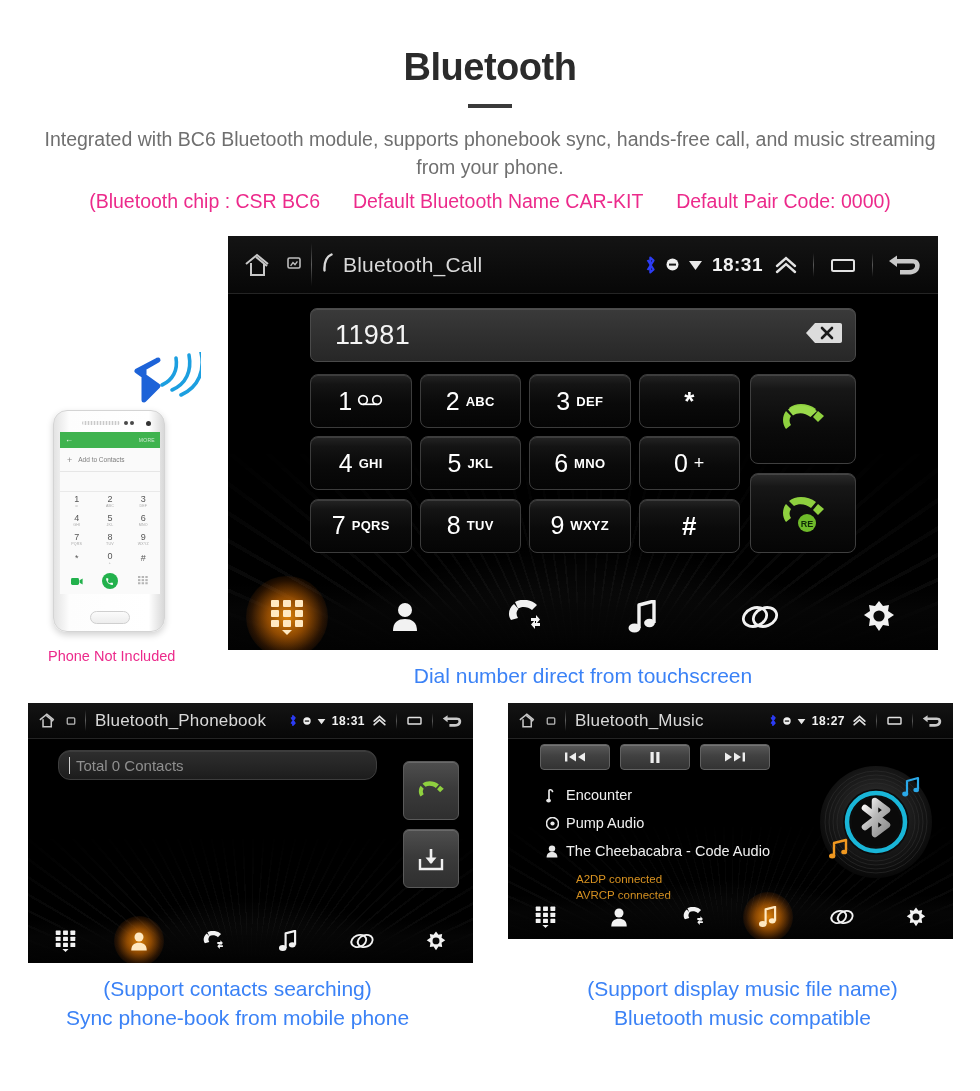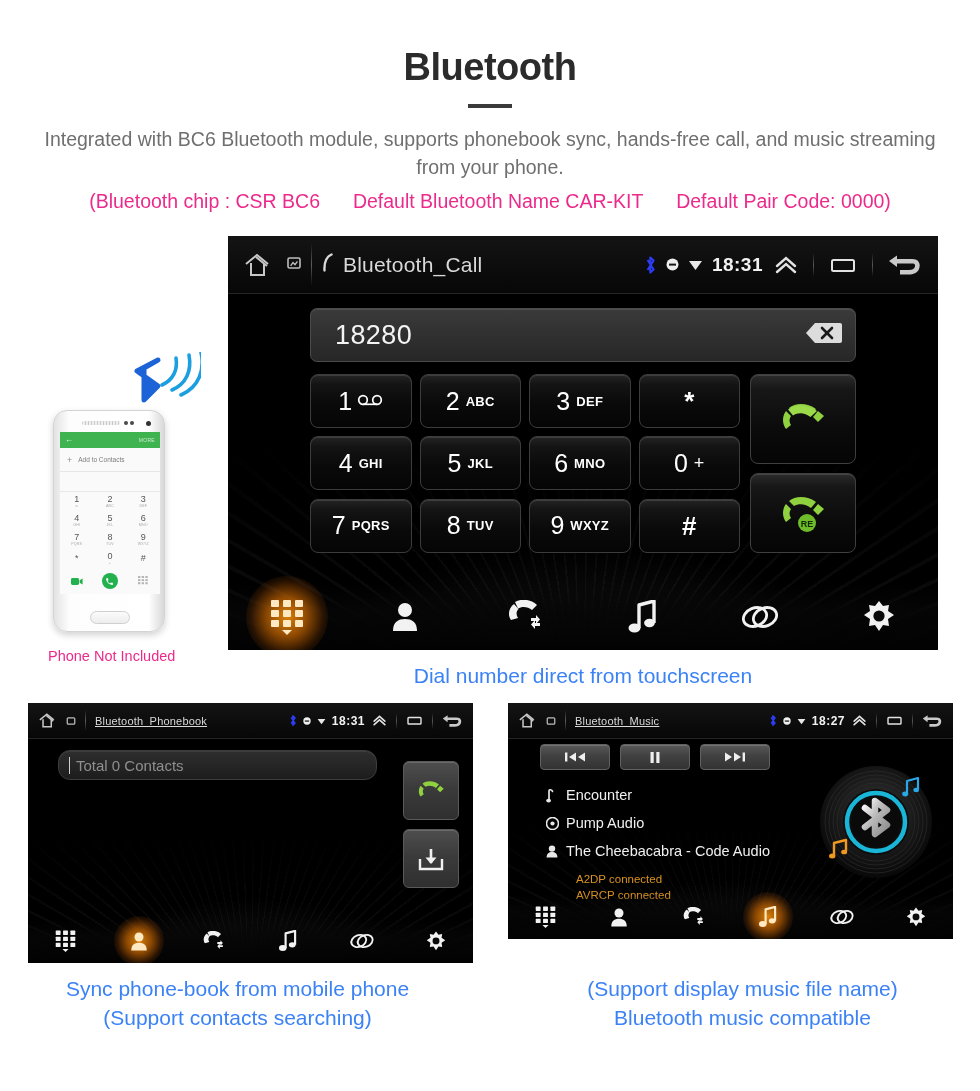--- a/index.html
+++ b/index.html
@@ -79,21 +79,21 @@
   }
   .main .statusbar  { height: 58px; padding: 0 12px 0 14px; }
   .book .statusbar, .music .statusbar { height: 36px; padding: 0 8px 0 9px; }
 
   .sb-home { display:flex; align-items:center; }
   .sb-sep {
     width:1px; align-self:stretch; margin: 7px 9px;
     background: linear-gradient(to bottom, rgba(255,255,255,0) 0%, rgba(255,255,255,0.33) 50%, rgba(255,255,255,0) 100%);
   }
   .sb-title { font-size: 21px; color:#d9d9d9; letter-spacing:.2px; }
-  .book .sb-title, .music .sb-title { font-size: 11px; text-decoration: underline; }
+  .book .sb-title, .music .sb-title { font-size: 17px; }
   .sb-spacer { flex: 1 1 auto; }
   .sb-right { display:flex; align-items:center; gap:9px; }
   .book .sb-right, .music .sb-right { gap:6px; }
   .sb-clock { font-size: 19px; font-weight:bold; color:#f2f2f2; letter-spacing:.5px; }
   .book .sb-clock, .music .sb-clock { font-size: 12px; }
   .sb-div {
     width:1px; height:24px; margin:0 4px;
     background: linear-gradient(to bottom, rgba(255,255,255,0) 0%, rgba(255,255,255,0.30) 50%, rgba(255,255,255,0) 100%);
   }
   .book .sb-div, .music .sb-div { height:16px; margin:0 2px; }
@@ -426,21 +426,21 @@
           </svg>
         <span class="sb-div"></span>
         <svg width="40" height="26" viewBox="0 0 40 26">
             <path d="M3 9 L11 3.5 L11 7 L26 7 C33 7 35 12 33 17 C31.5 21 27 22.5 23 22.5 L14 22.5 L14 18 L23 18 C26 18 28.5 17 29 14.5 C29.5 12 28 11.5 26 11.5 L11 11.5 L11 15 Z" fill="#c9c9c9"></path>
           </svg>
       </span>
     </div>
 
     <div class="dial-wrap">
       <div class="dial-field">
-        <span class="dial-value">18280</span>
+        <span class="dial-value">11981</span>
         <span class="dial-back">
           <svg width="52" height="28" viewBox="0 0 52 28">
               <path d="M15 14 L24 4 L49 4 C50.2 4 51 4.9 51 6 L51 22 C51 23.1 50.2 24 49 24 L24 24 Z" fill="#dcdcdc"></path>
               <g stroke="#1a1a1a" stroke-width="2.6" stroke-linecap="round">
                 <path d="M31 9 L41 19"></path>
                 <path d="M41 9 L31 19"></path>
               </g>
             </svg>
         </span>
       </div>
@@ -709,22 +709,22 @@
       <div class="tab">
         <svg width="20" height="21" viewBox="0 0 32 34">
             <path d="M16 1 L20 6 L26 5 L25 11 L31 15 L25 19 L26 26 L20 25 L16 31 L12 25 L6 26 L7 19 L1 15 L7 11 L6 5 L12 6 Z" fill="#f2f2f2"></path>
             <circle cx="16" cy="16" r="5.6" fill="#0a0a0a"></circle>
           </svg>
       </div>
     </div>
   </div>
 
   <div class="cap cap-book">
+    <div>(Support contacts searching)</div>
     <div>Sync phone-book from mobile phone</div>
-    <div>(Support contacts searching)</div>
   </div>
 
   <div class="screen music">
     <div class="floor"></div>
 
     <div class="statusbar">
       <span class="sb-home">
         <svg width="26" height="19" viewBox="0 0 40 30">
             <g fill="none" stroke="#c8c8c8" stroke-width="2.4">
               <path d="M4 14 L15 5 L26 14"></path>

